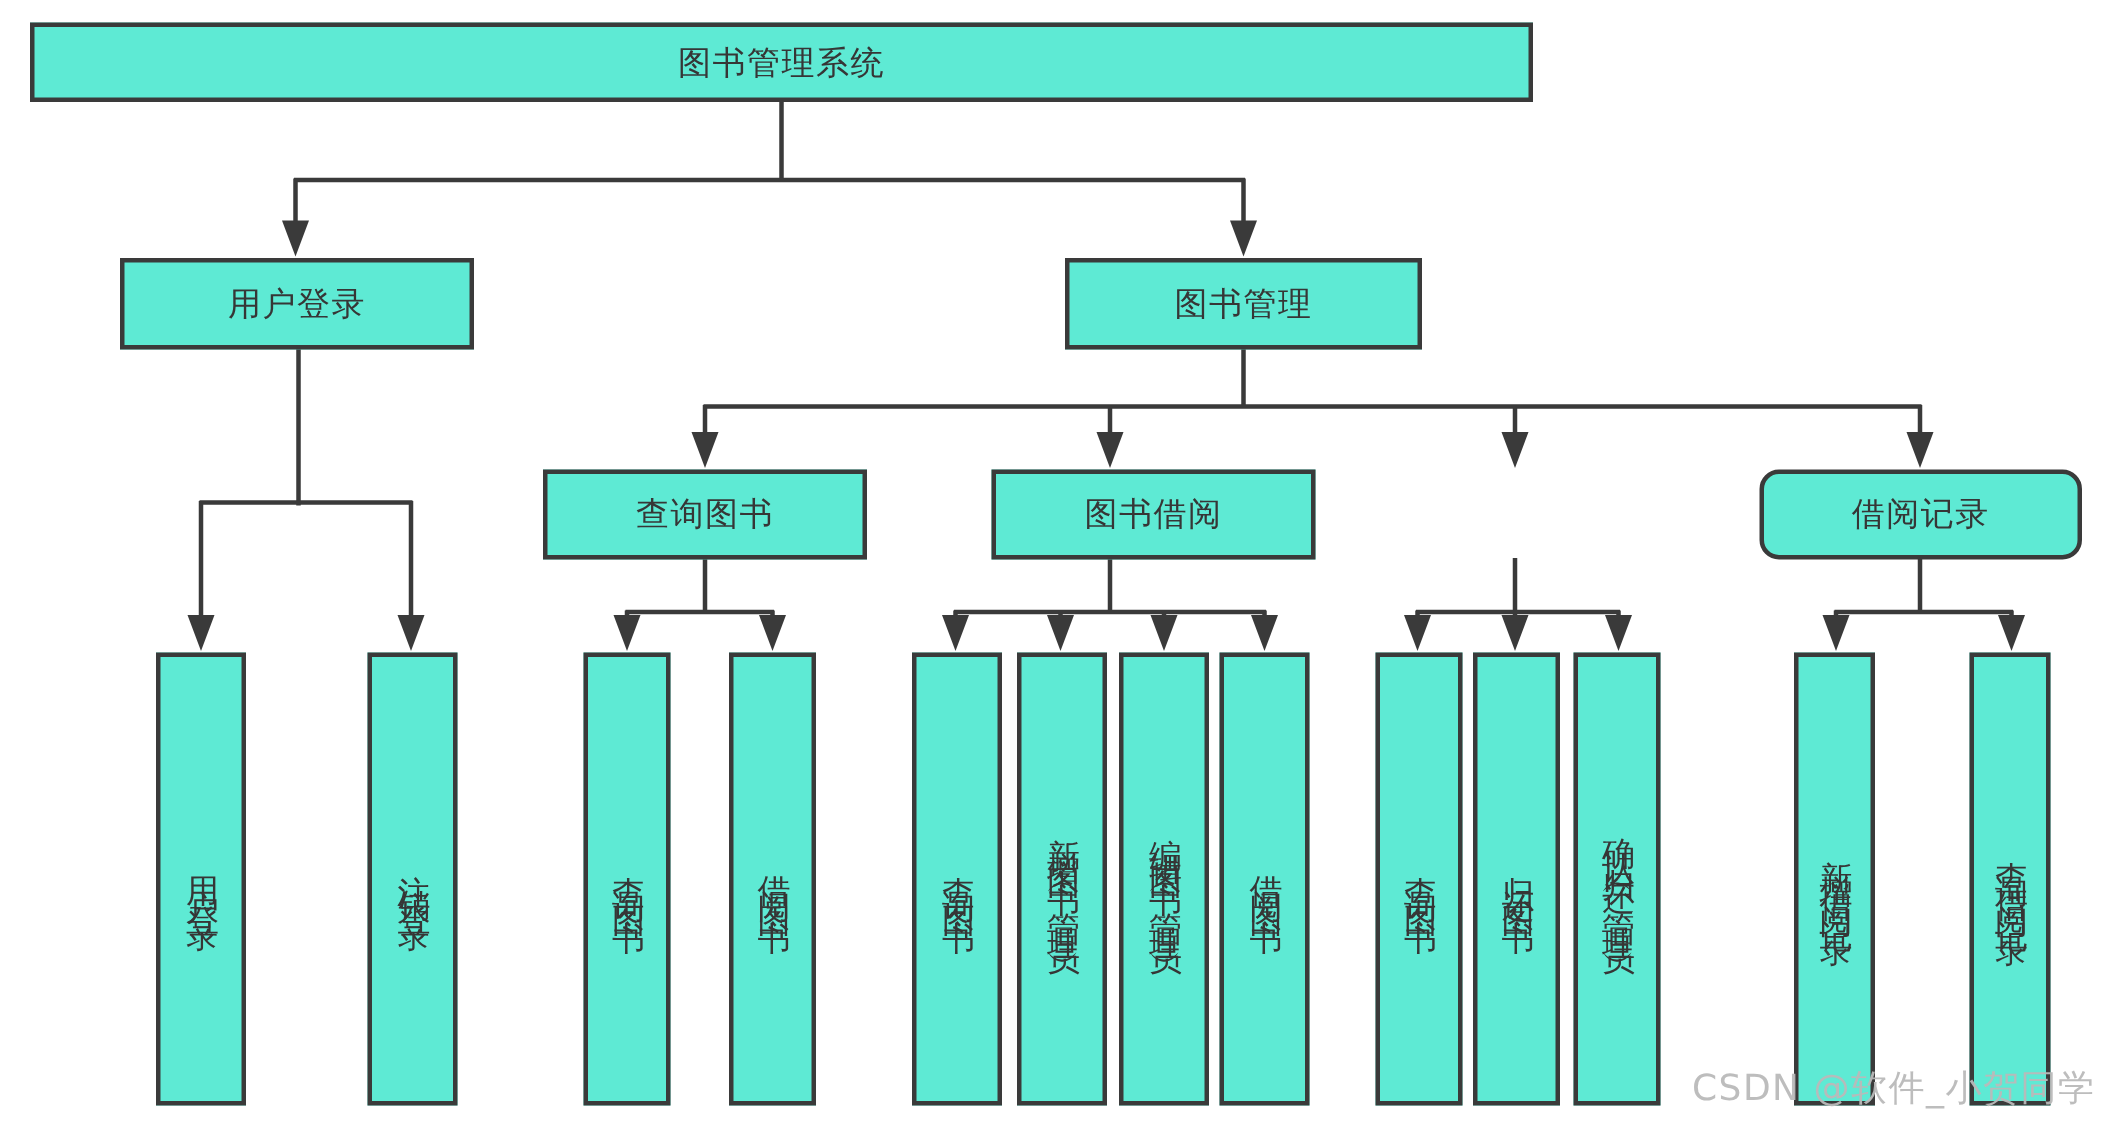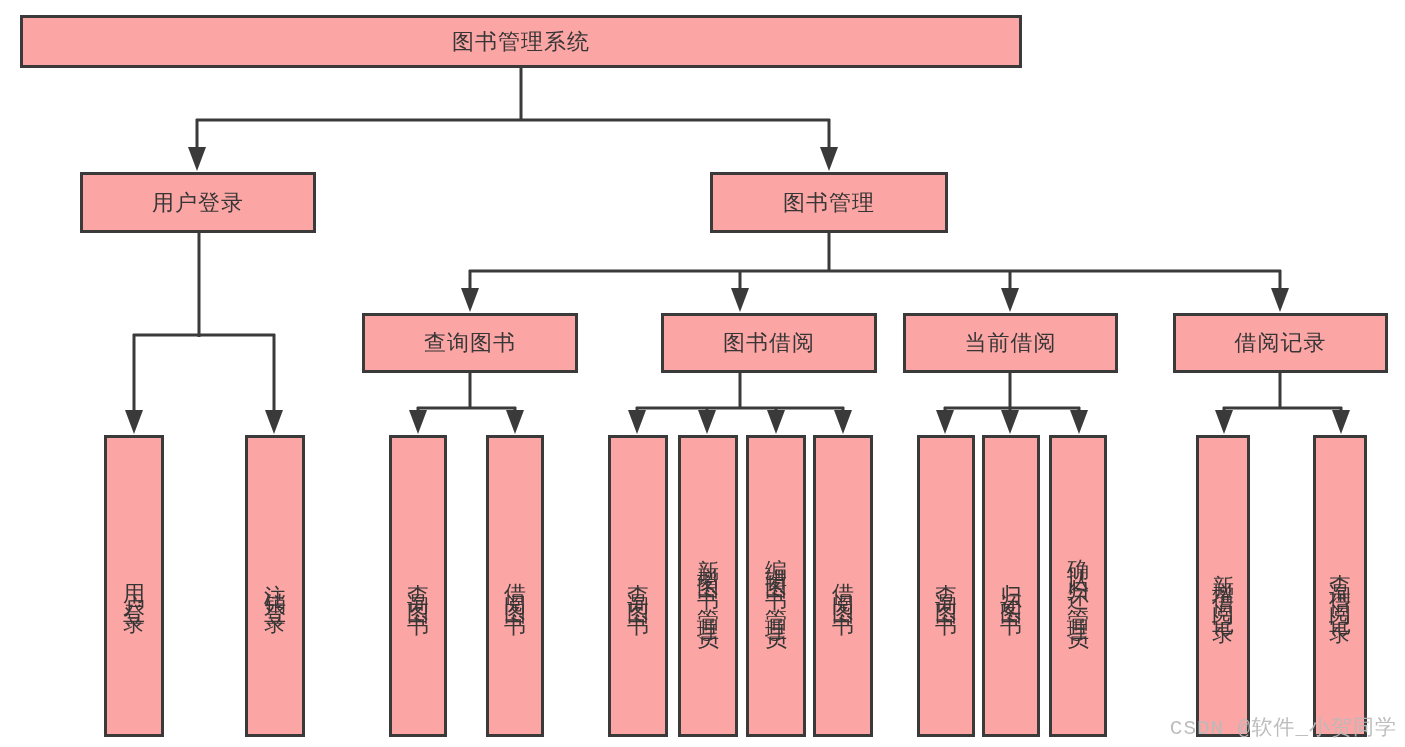--- a/index.html
+++ b/index.html
@@ -18,21 +18,21 @@
   .connectors {
     position: absolute;
     left: 0;
     top: 0;
     z-index: 1;
   }
   .node {
     position: absolute;
     box-sizing: border-box;
     border: 3px solid #3a3a3a;
-    background: #fca5a5;
+    background: #5eead4;
     display: flex;
     align-items: center;
     justify-content: center;
     z-index: 2;
   }
   .node .lbl {
     color: #363636;
     font-size: 22px;
     white-space: nowrap;
     letter-spacing: 1px;
@@ -42,24 +42,23 @@
     text-orientation: mixed;
     letter-spacing: 10px;
     line-height: 1;
     white-space: normal;
   }
   .watermark {
     position: absolute;
     right: 8px;
     bottom: 6px;
     z-index: 3;
-    font-size: 21px;
+    font-size: 24px;
     color: rgba(185, 185, 185, 0.95);
     letter-spacing: 1px;
-    font-family: Liberation Mono, monospace;
   }
 </style>
 </head>
 <body>
 
 <div class="canvas">
 
   <svg class="connectors" width="1405" height="747" viewBox="0 0 1405 747">
 
     <path fill="none" stroke="#3a3a3a" stroke-width="3" d="
@@ -129,24 +128,21 @@
   <div class="node" style="left:710px; top:172px; width:238px; height:61px;">
     <span class="lbl">图书管理</span>
   </div>
 
   <div class="node" style="left:362px; top:313px; width:216px; height:60px;">
     <span class="lbl">查询图书</span>
   </div>
   <div class="node" style="left:632px; top:313px; width:216px; height:60px;margin-left:29px;">
     <span class="lbl">图书借阅</span>
   </div>
-  <div class="node" style="left:903px; top:313px; width:215px; height:60px;">
-    <span class="lbl">当前借阅</span>
-  </div>
-  <div class="node" style="left:1173px; top:313px; width:215px; height:60px;">
+  <div class="node" style="left:1173px; top:313px; width:215px; height:60px;border-radius:13px;">
     <span class="lbl">借阅记录</span>
   </div>
 
   <div class="node v-box" style="left:104px; top:435px; width:60px; height:302px;">
     <span class="lbl">用户登录</span>
   </div>
   <div class="node v-box" style="left:245px; top:435px; width:60px; height:302px;">
     <span class="lbl">注销登录</span>
   </div>
 

